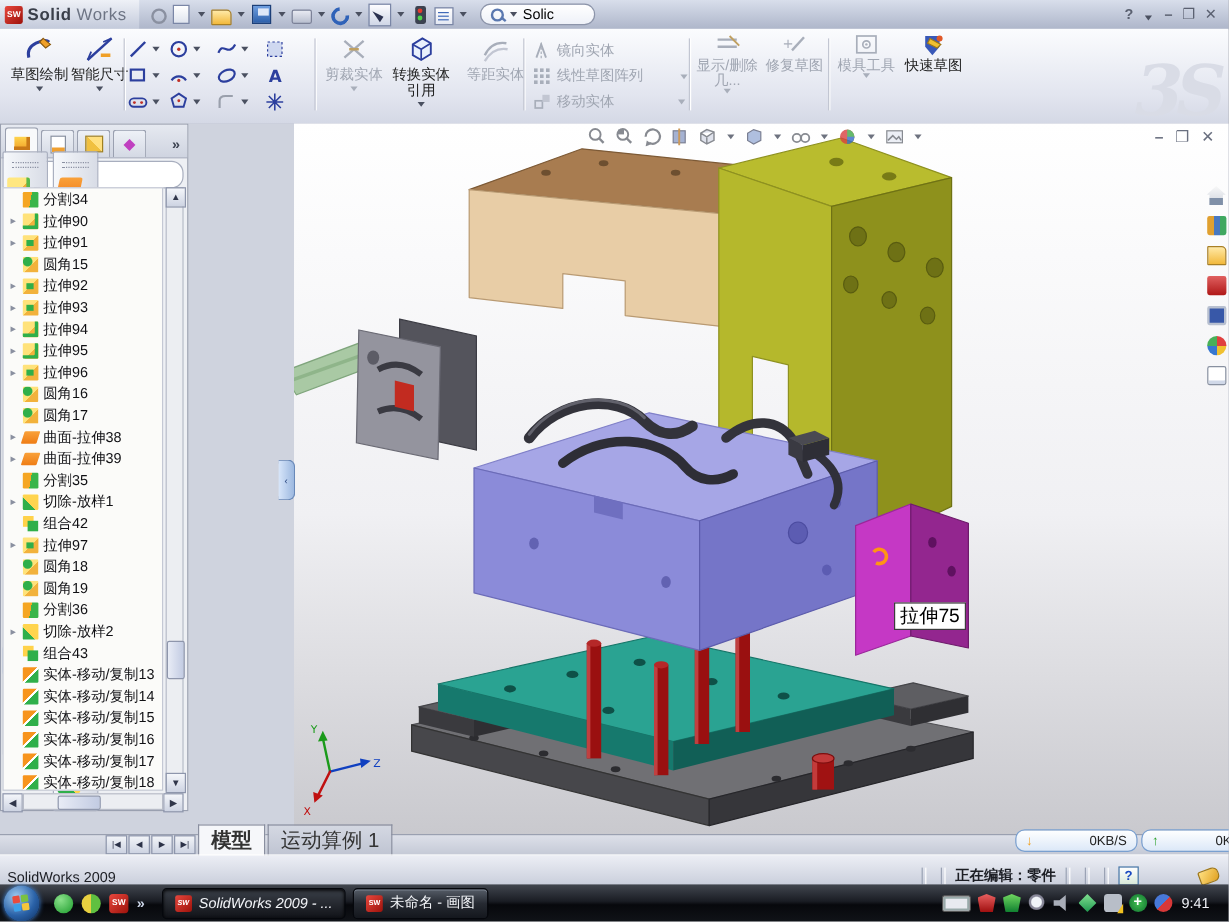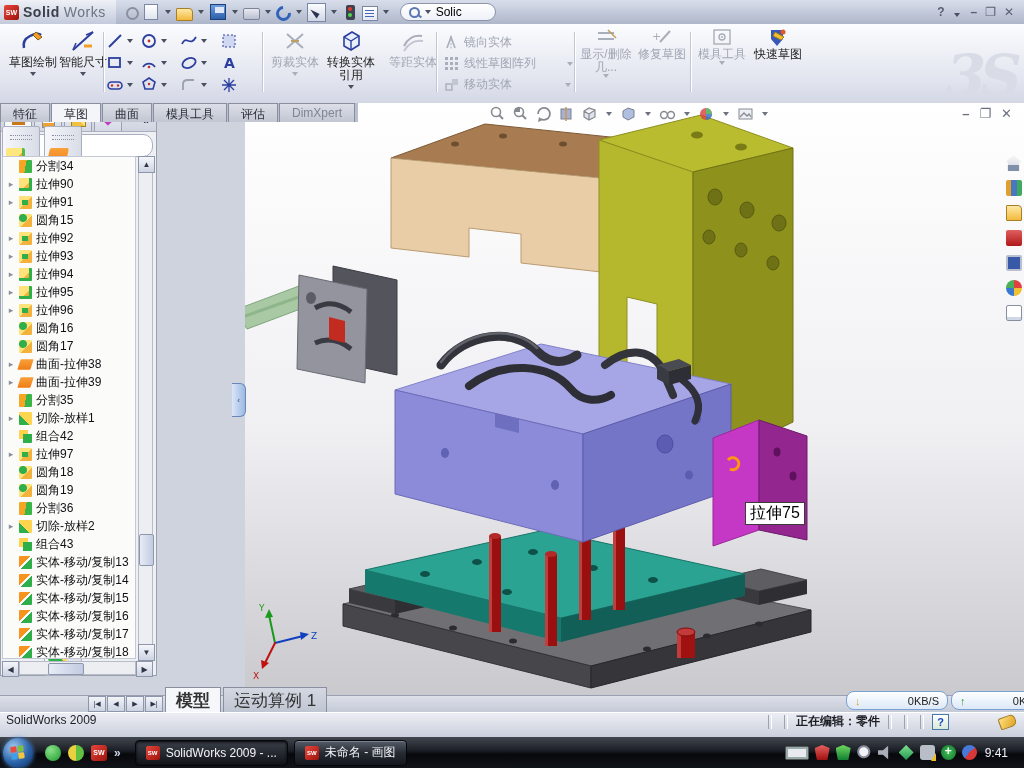--- a/index.html
+++ b/index.html
@@ -161,21 +161,21 @@
      border-top:1px solid #9aa0b0;display:flex;align-items:flex-end;}
   .mnav{width:16px;height:14px;margin-bottom:1px;background:linear-gradient(#f2f4f8,#cdd3e2);
      border:1px solid #8e96ac;font-size:7px;display:flex;align-items:center;justify-content:center;color:#2c3248;}
   #mnavs{display:flex;gap:1px;margin-left:88px;}
   .mtab{padding:1px 10px 1px;border:1px solid #8a8fa0;border-bottom:none;font-size:17px;
      background:linear-gradient(#d4d8e2,#bfc4d2);color:#333;margin-left:2px;white-space:nowrap;}
   .mtab.active{background:#f6f7fa;font-weight:bold;}
 
   
   #statusbar{left:0;top:712px;width:1024px;height:25px;background:linear-gradient(#eceef5,#c9cedb);
-     border-top:1px solid #fff;display:flex;align-items:flex-start;color:#1c1e24;gap:18px;}
+     border-top:1px solid #fff;display:flex;align-items:flex-end;color:#1c1e24;gap:18px;}
   .ssep{width:2px;height:14px;border-left:1px solid #9aa2b4;border-right:1px solid #fff;margin:0 4px;}
   #sb-right{margin-left:auto;display:flex;align-items:center;gap:4px;padding-right:8px;}
   .qmark{width:15px;height:14px;background:linear-gradient(#fff,#d8e8d8);border:1px solid #4878a8;
      color:#1848c0;font-weight:bold;font-size:11px;display:flex;align-items:center;justify-content:center;}
   .tagico{width:15px;height:10px;background:linear-gradient(135deg,#ffe080,#e0a020);border-radius:2px 5px 5px 2px;
      border:1px solid #a07818;margin-left:46px;transform:rotate(-20deg);}
 
   
   #netwidget{left:846px;top:691px;display:flex;gap:3px;z-index:50;}
   .pill{width:84px;height:17px;background:linear-gradient(#feffff,#dce8f8);border:1px solid #7aa0d0;
@@ -194,21 +194,21 @@
   #ql{display:flex;align-items:center;gap:7px;margin-left:12px;}
   .qlico{width:16px;height:16px;border-radius:3px;}
   .ql-msg{background:radial-gradient(circle at 35% 30%,#8ae08a,#1c9c2c);border-radius:50%;}
   .ql-ball{background:conic-gradient(#60c040 0 50%,#e8d040 0);border-radius:50%;}
   .ql-sw{background:linear-gradient(135deg,#e8473d,#9d120b);color:#fff;font-size:7px;font-weight:bold;
      display:flex;align-items:center;justify-content:center;}
   .ql-more{color:#cdd6e8;font-weight:bold;font-size:12px;}
   #taskbtns{display:flex;gap:6px;margin-left:14px;}
   .taskbtn{height:24px;border-radius:4px;border:1px solid #05070c;display:flex;align-items:center;gap:6px;
      padding:0 10px;color:#f2f4f8;background:linear-gradient(#565d68,#262a32 50%,#14171d);box-shadow:inset 0 1px 0 #7a828e;}
-  .taskbtn.active{background:linear-gradient(#3a3f48,#111318);box-shadow:inset 0 1px 3px #000;}
+  .taskbtn.active{background:linear-gradient(#3a3f48,#111318);box-shadow:inset 0 1px 3px #000;font-style:italic;}
   .tb-sw{width:14px;height:14px;border-radius:2px;background:linear-gradient(135deg,#e8473d,#9d120b);
      color:#fff;font-size:6px;font-weight:bold;display:flex;align-items:center;justify-content:center;}
   #tray{margin-left:auto;display:flex;align-items:center;gap:6px;padding-right:8px;}
   .kbd{width:22px;height:12px;background:#e8eaf0;border-radius:2px;border:1px solid #555;
      box-shadow:inset 0 0 0 2px #9aa;}
   .trico{width:15px;height:15px;border-radius:3px;}
   .tr-shield-r{background:linear-gradient(#e86060,#a01010);clip-path:polygon(50% 0,100% 20%,85% 100%,50% 100%,15% 100%,0 20%);}
   .tr-shield-g{background:linear-gradient(#70d860,#108030);clip-path:polygon(50% 0,100% 20%,85% 100%,50% 100%,15% 100%,0 20%);}
   .tr-mag{background:radial-gradient(circle at 45% 45%,#f0f4f8 0 4px,#889 5px 6px,transparent 7px);}
   .tr-spk{background:#a8adb8;clip-path:polygon(0 35%,35% 35%,70% 5%,70% 95%,35% 65%,0 65%);}
@@ -482,34 +482,20 @@
             <path d="M5 2 h12 v9 l-6 7 -6 -7 z" fill="#3858b8"></path>
             <path d="M9 4 l9 5 -3 3 -8 -4z" fill="#f0c030" stroke="#a07818"></path>
             <circle cx="17" cy="4" r="2.5" fill="#e05828"></circle>
           </svg>
         <span>快速草图</span>
       </div>
     </div>
     <div id="watermark" class="abs">3S</div>
   </div>
 
-  <div id="tabbar" class="abs">
-
-      <span class="cmtab">特征</span>
-
-      <span class="cmtab active">草图</span>
-
-      <span class="cmtab">曲面</span>
-
-      <span class="cmtab">模具工具</span>
-
-      <span class="cmtab">评估</span>
-
-      <span class="cmtab dim">DimXpert</span>
-    </div>
 
   <div id="main" class="abs">
 
     <div class="strip" style="left:2px;top:23px;height:494px;">
 
         <span class="tbirow">
           <span class="tbi ic-v1"></span>
           <span class="dd" style="border-top-width:3px;"></span>
         </span>
 

